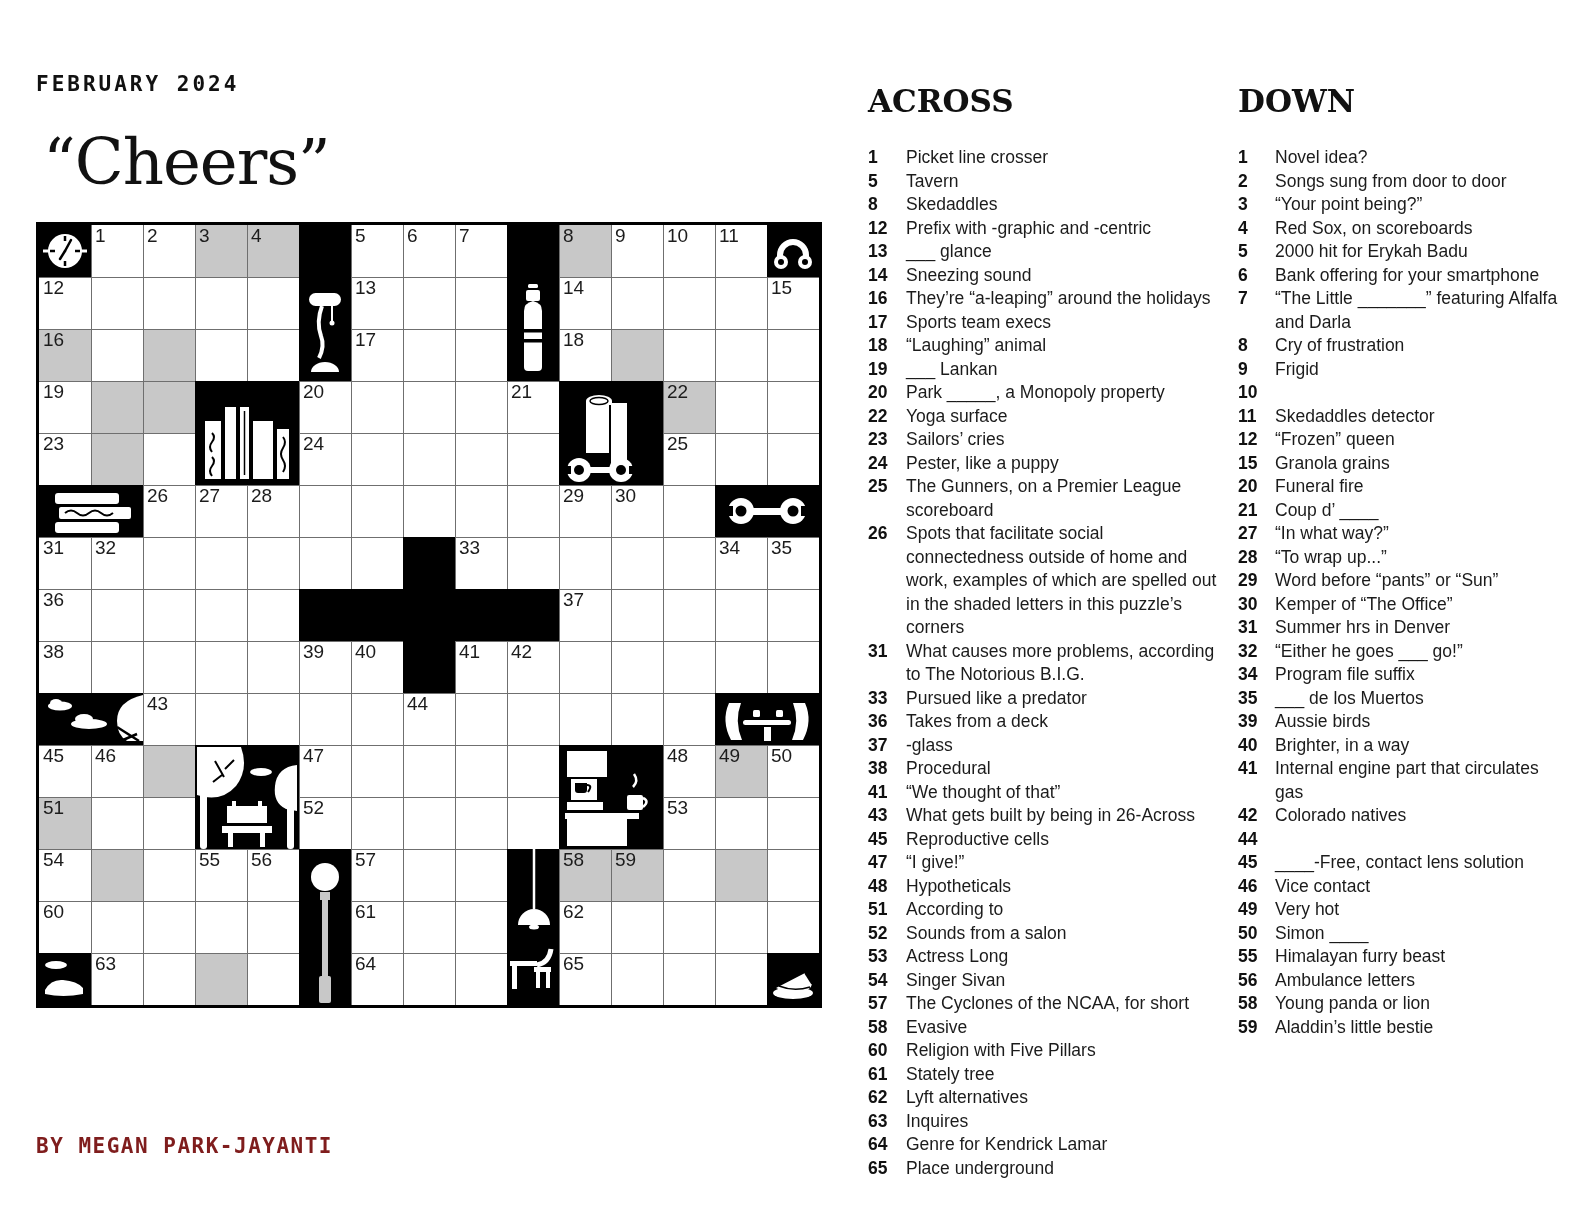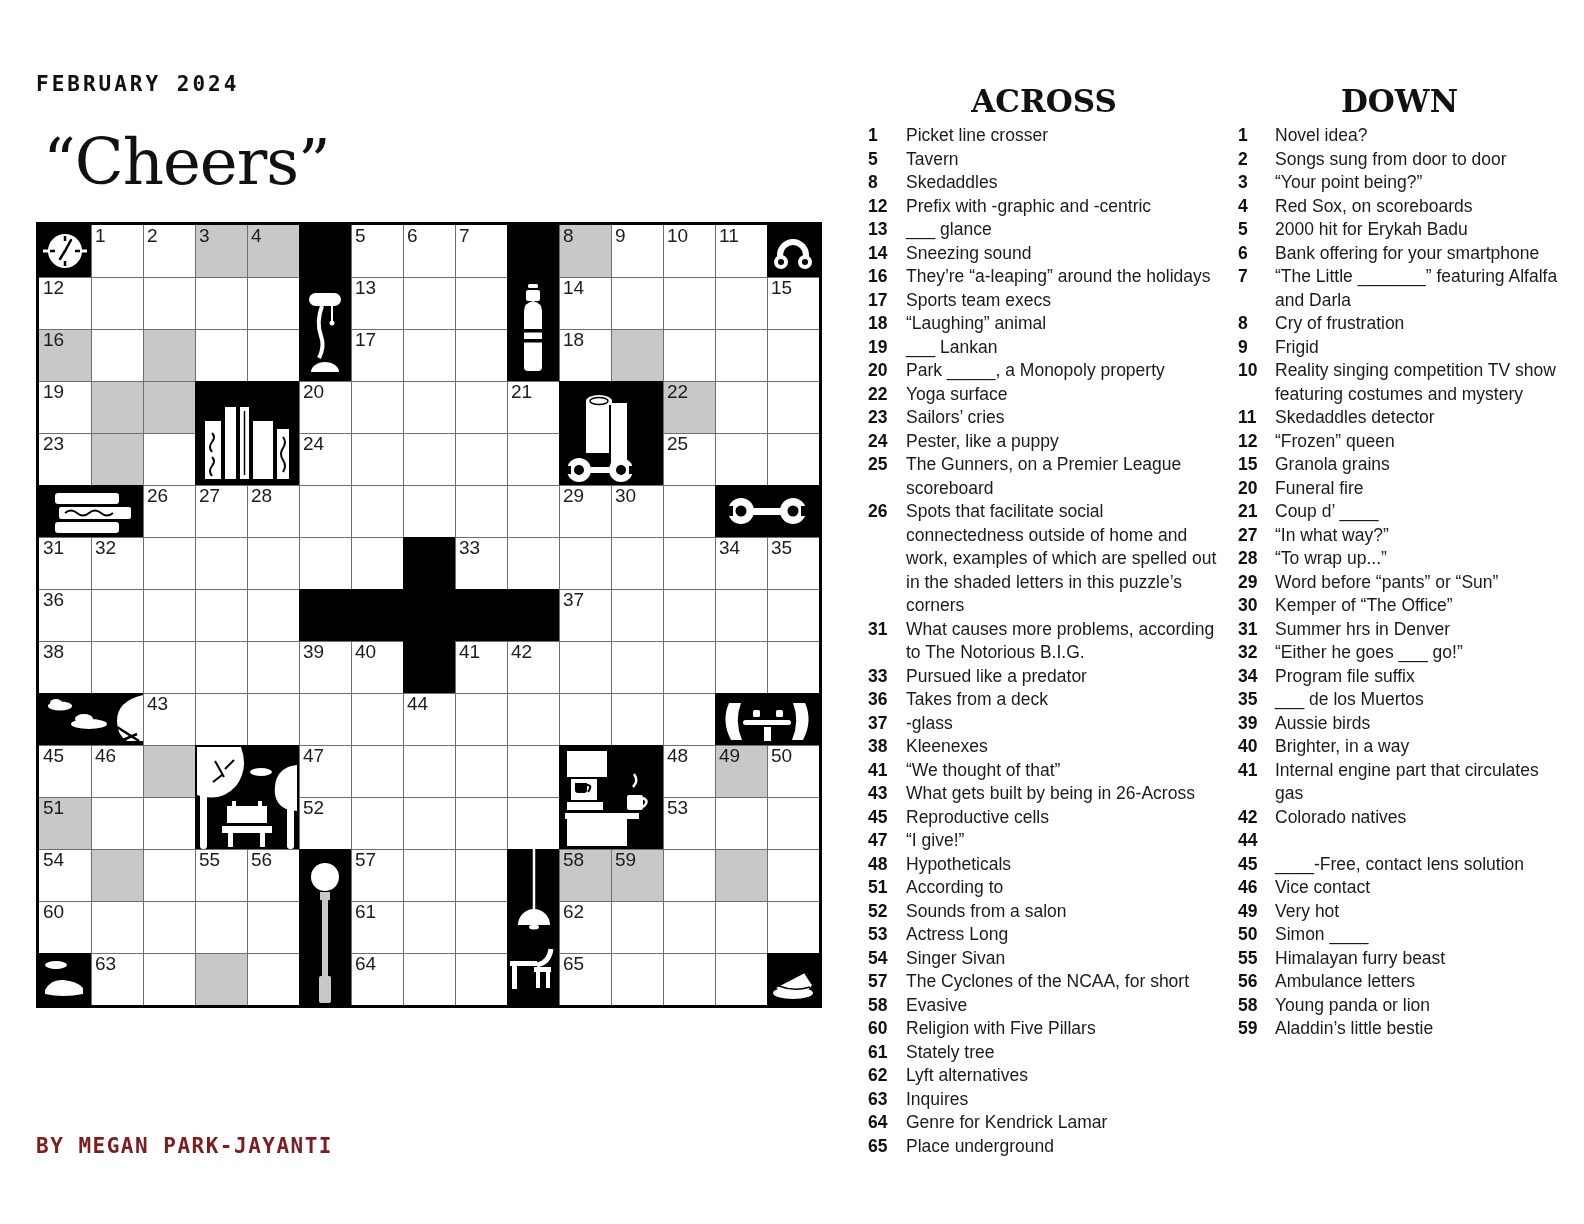--- a/index.html
+++ b/index.html
@@ -17,21 +17,21 @@
   .cell{position:absolute;background:#fff;}
   .cell.shaded{background:#c8c8c8;}
   .cell.black{background:#000;}
   .num{position:absolute;left:4px;top:0;
        font:400 19px/1.2 "Liberation Sans",sans-serif;color:#1c1c1c;}
   .lines{position:absolute;left:0;top:0;pointer-events:none;}
   .icon-block{position:absolute;background:#000;}
   .icon-block svg{width:100%;height:100%;display:block;}
 
   .clues{position:absolute;}
-  .clues h2{margin:0 0 6px 0;font:700 31px/1.1 "DejaVu Serif",serif;color:#111;text-align:center;}
+  .clues h2{margin:0 0 28px 0;font:700 31px/1.1 "DejaVu Serif",serif;color:#111;}
   .clue{display:flex;align-items:flex-start;}
   .clue.center-num{align-items:center;}
   .cnum{flex:0 0 38px;font:700 17.5px/23.5px "Liberation Sans",sans-serif;color:#111;}
   .ctext{font:400 17.5px/23.5px "Liberation Sans",sans-serif;color:#1b1b1b;}
   .across{left:868px;top:84px;}
   .across .ctext{width:314px;}
   .down{left:1238px;top:84px;}
   .down .cnum{flex:0 0 37px;}
   .down .ctext{width:286px;}
 </style>
@@ -676,21 +676,21 @@
         <span class="ctext">Takes from a deck</span>
       </div>
 
       <div class="clue">
         <span class="cnum">37</span>
         <span class="ctext">-glass</span>
       </div>
 
       <div class="clue">
         <span class="cnum">38</span>
-        <span class="ctext">Kleenexes</span>
+        <span class="ctext">Procedural</span>
       </div>
 
       <div class="clue">
         <span class="cnum">41</span>
         <span class="ctext">“We thought of that”</span>
       </div>
 
       <div class="clue">
         <span class="cnum">43</span>
         <span class="ctext">What gets built by being in 26-Across</span>
@@ -817,21 +817,20 @@
         <span class="ctext">Cry of frustration</span>
       </div>
 
       <div class="clue">
         <span class="cnum">9</span>
         <span class="ctext">Frigid</span>
       </div>
 
       <div class="clue">
         <span class="cnum">10</span>
-        <span class="ctext">Reality singing competition TV show featuring costumes and mystery</span>
       </div>
 
       <div class="clue">
         <span class="cnum">11</span>
         <span class="ctext">Skedaddles detector</span>
       </div>
 
       <div class="clue">
         <span class="cnum">12</span>
         <span class="ctext">“Frozen” queen</span>

